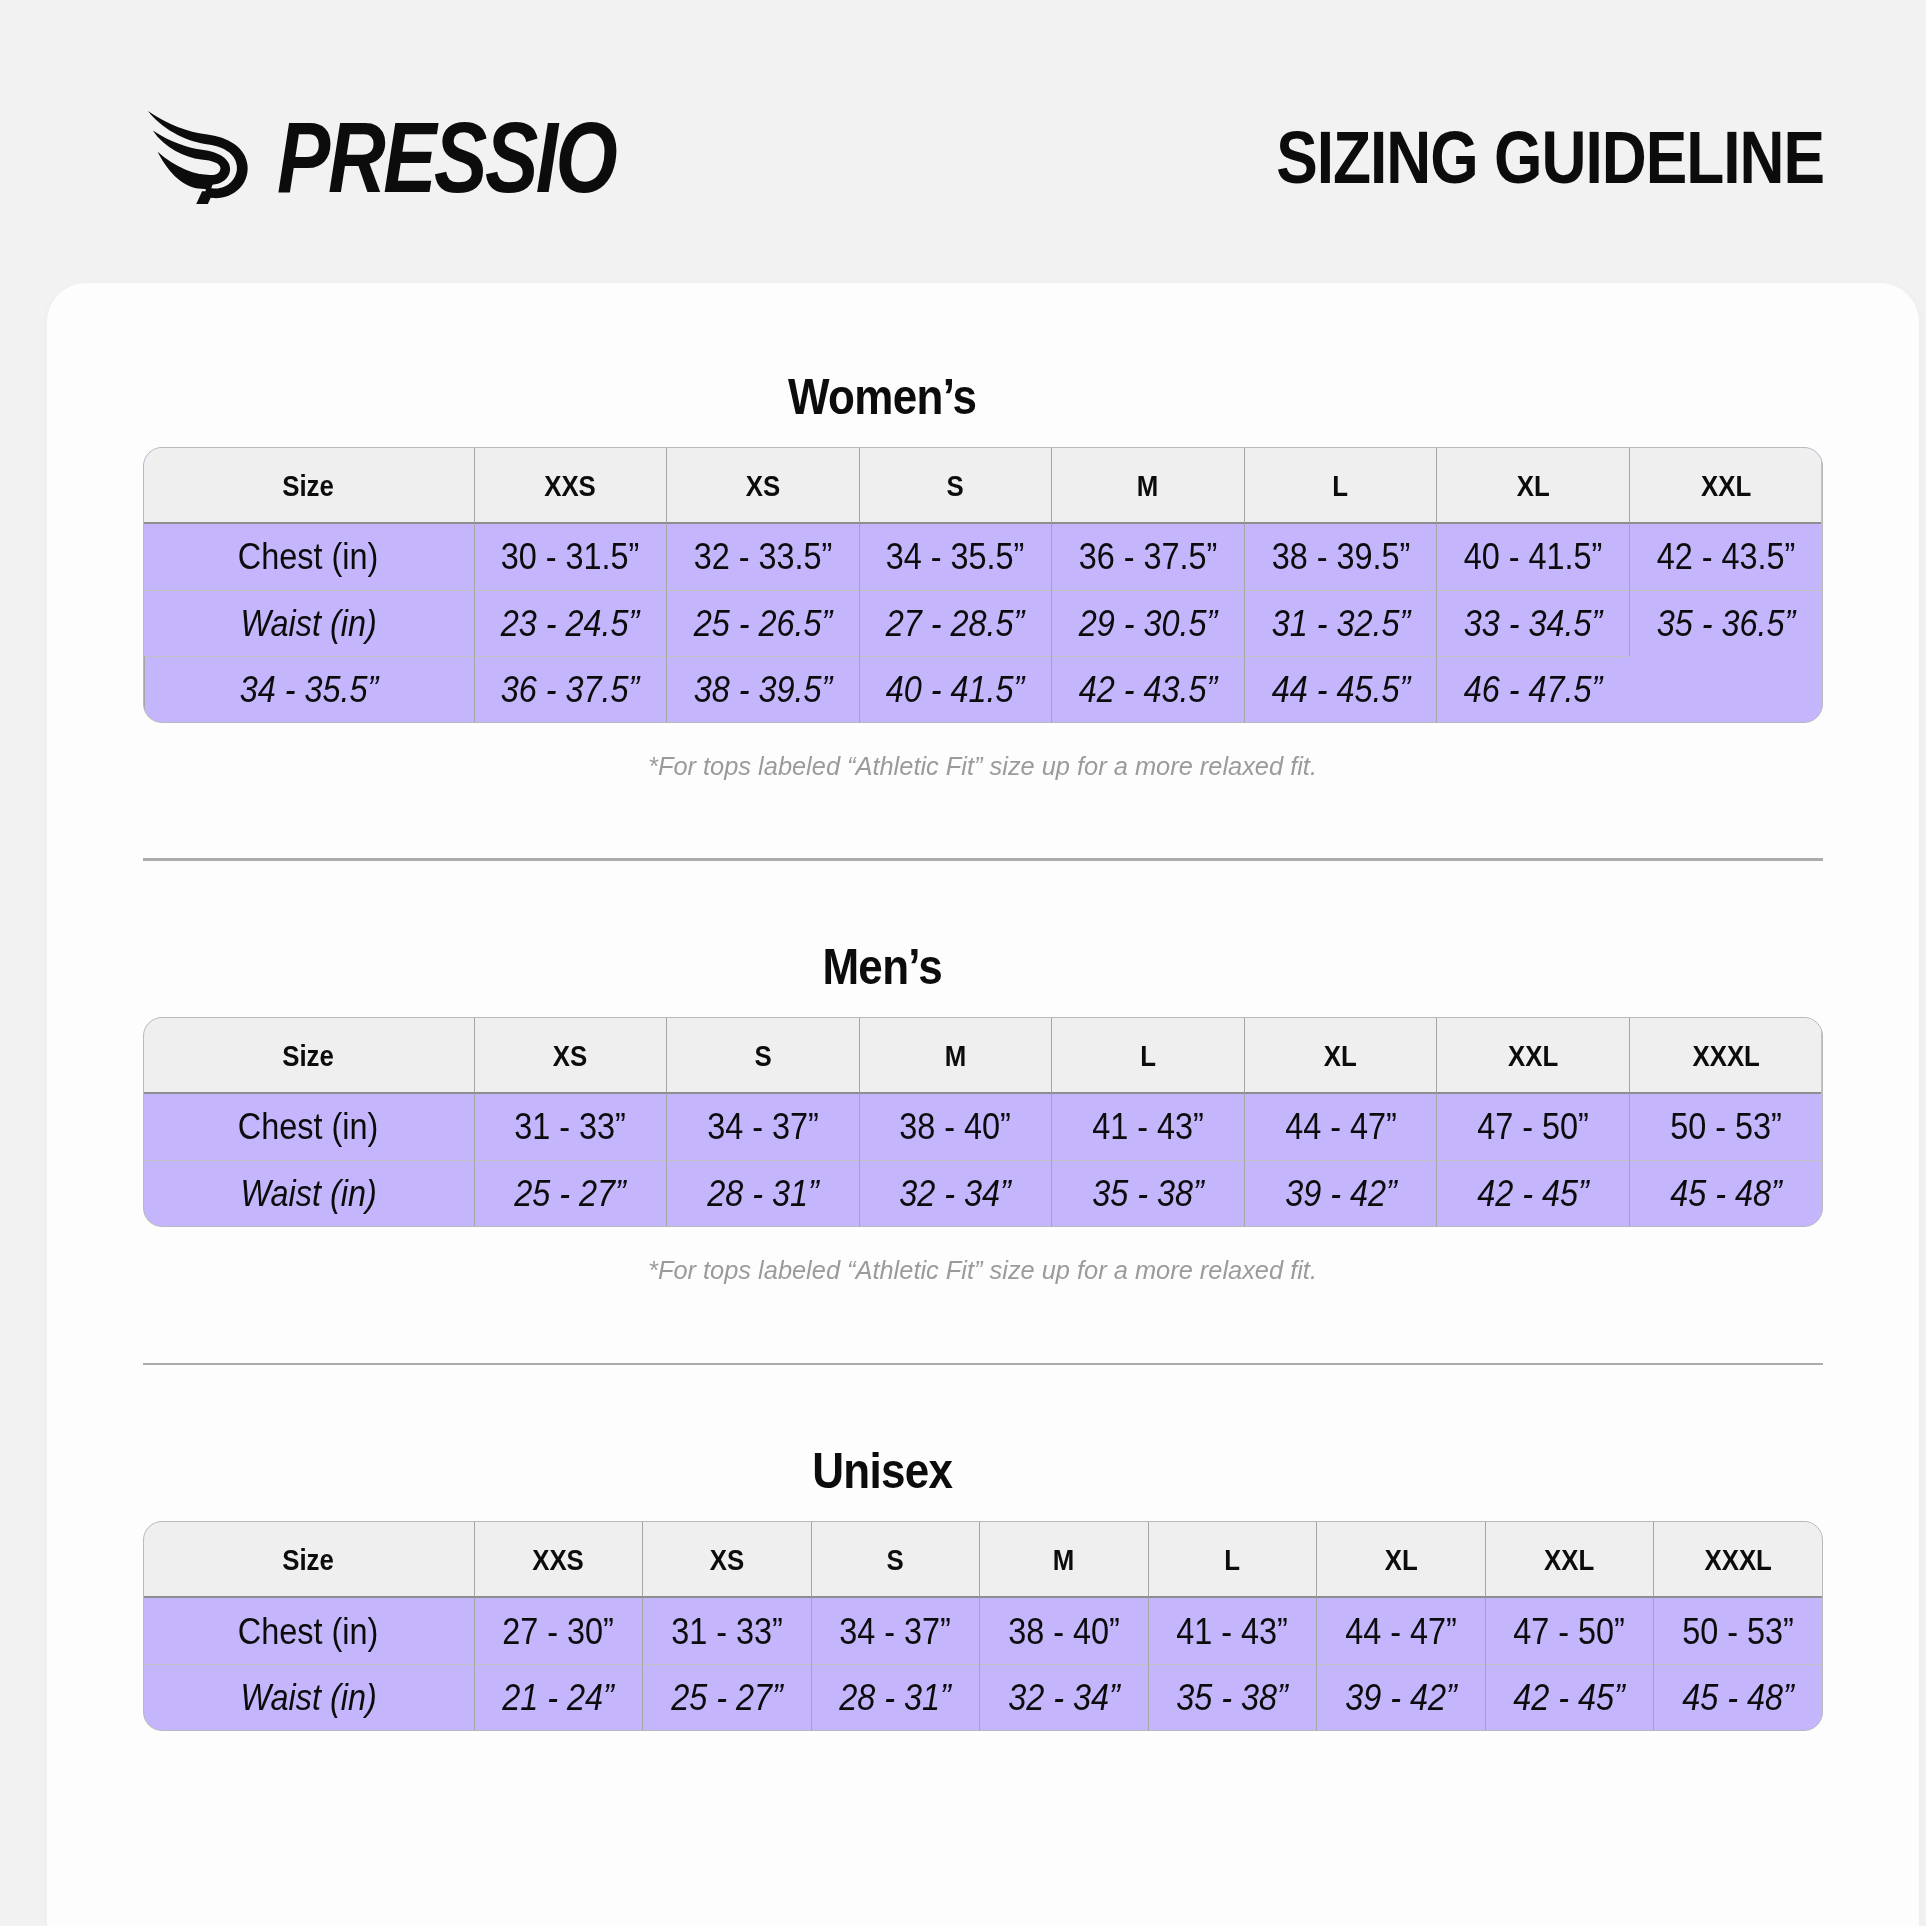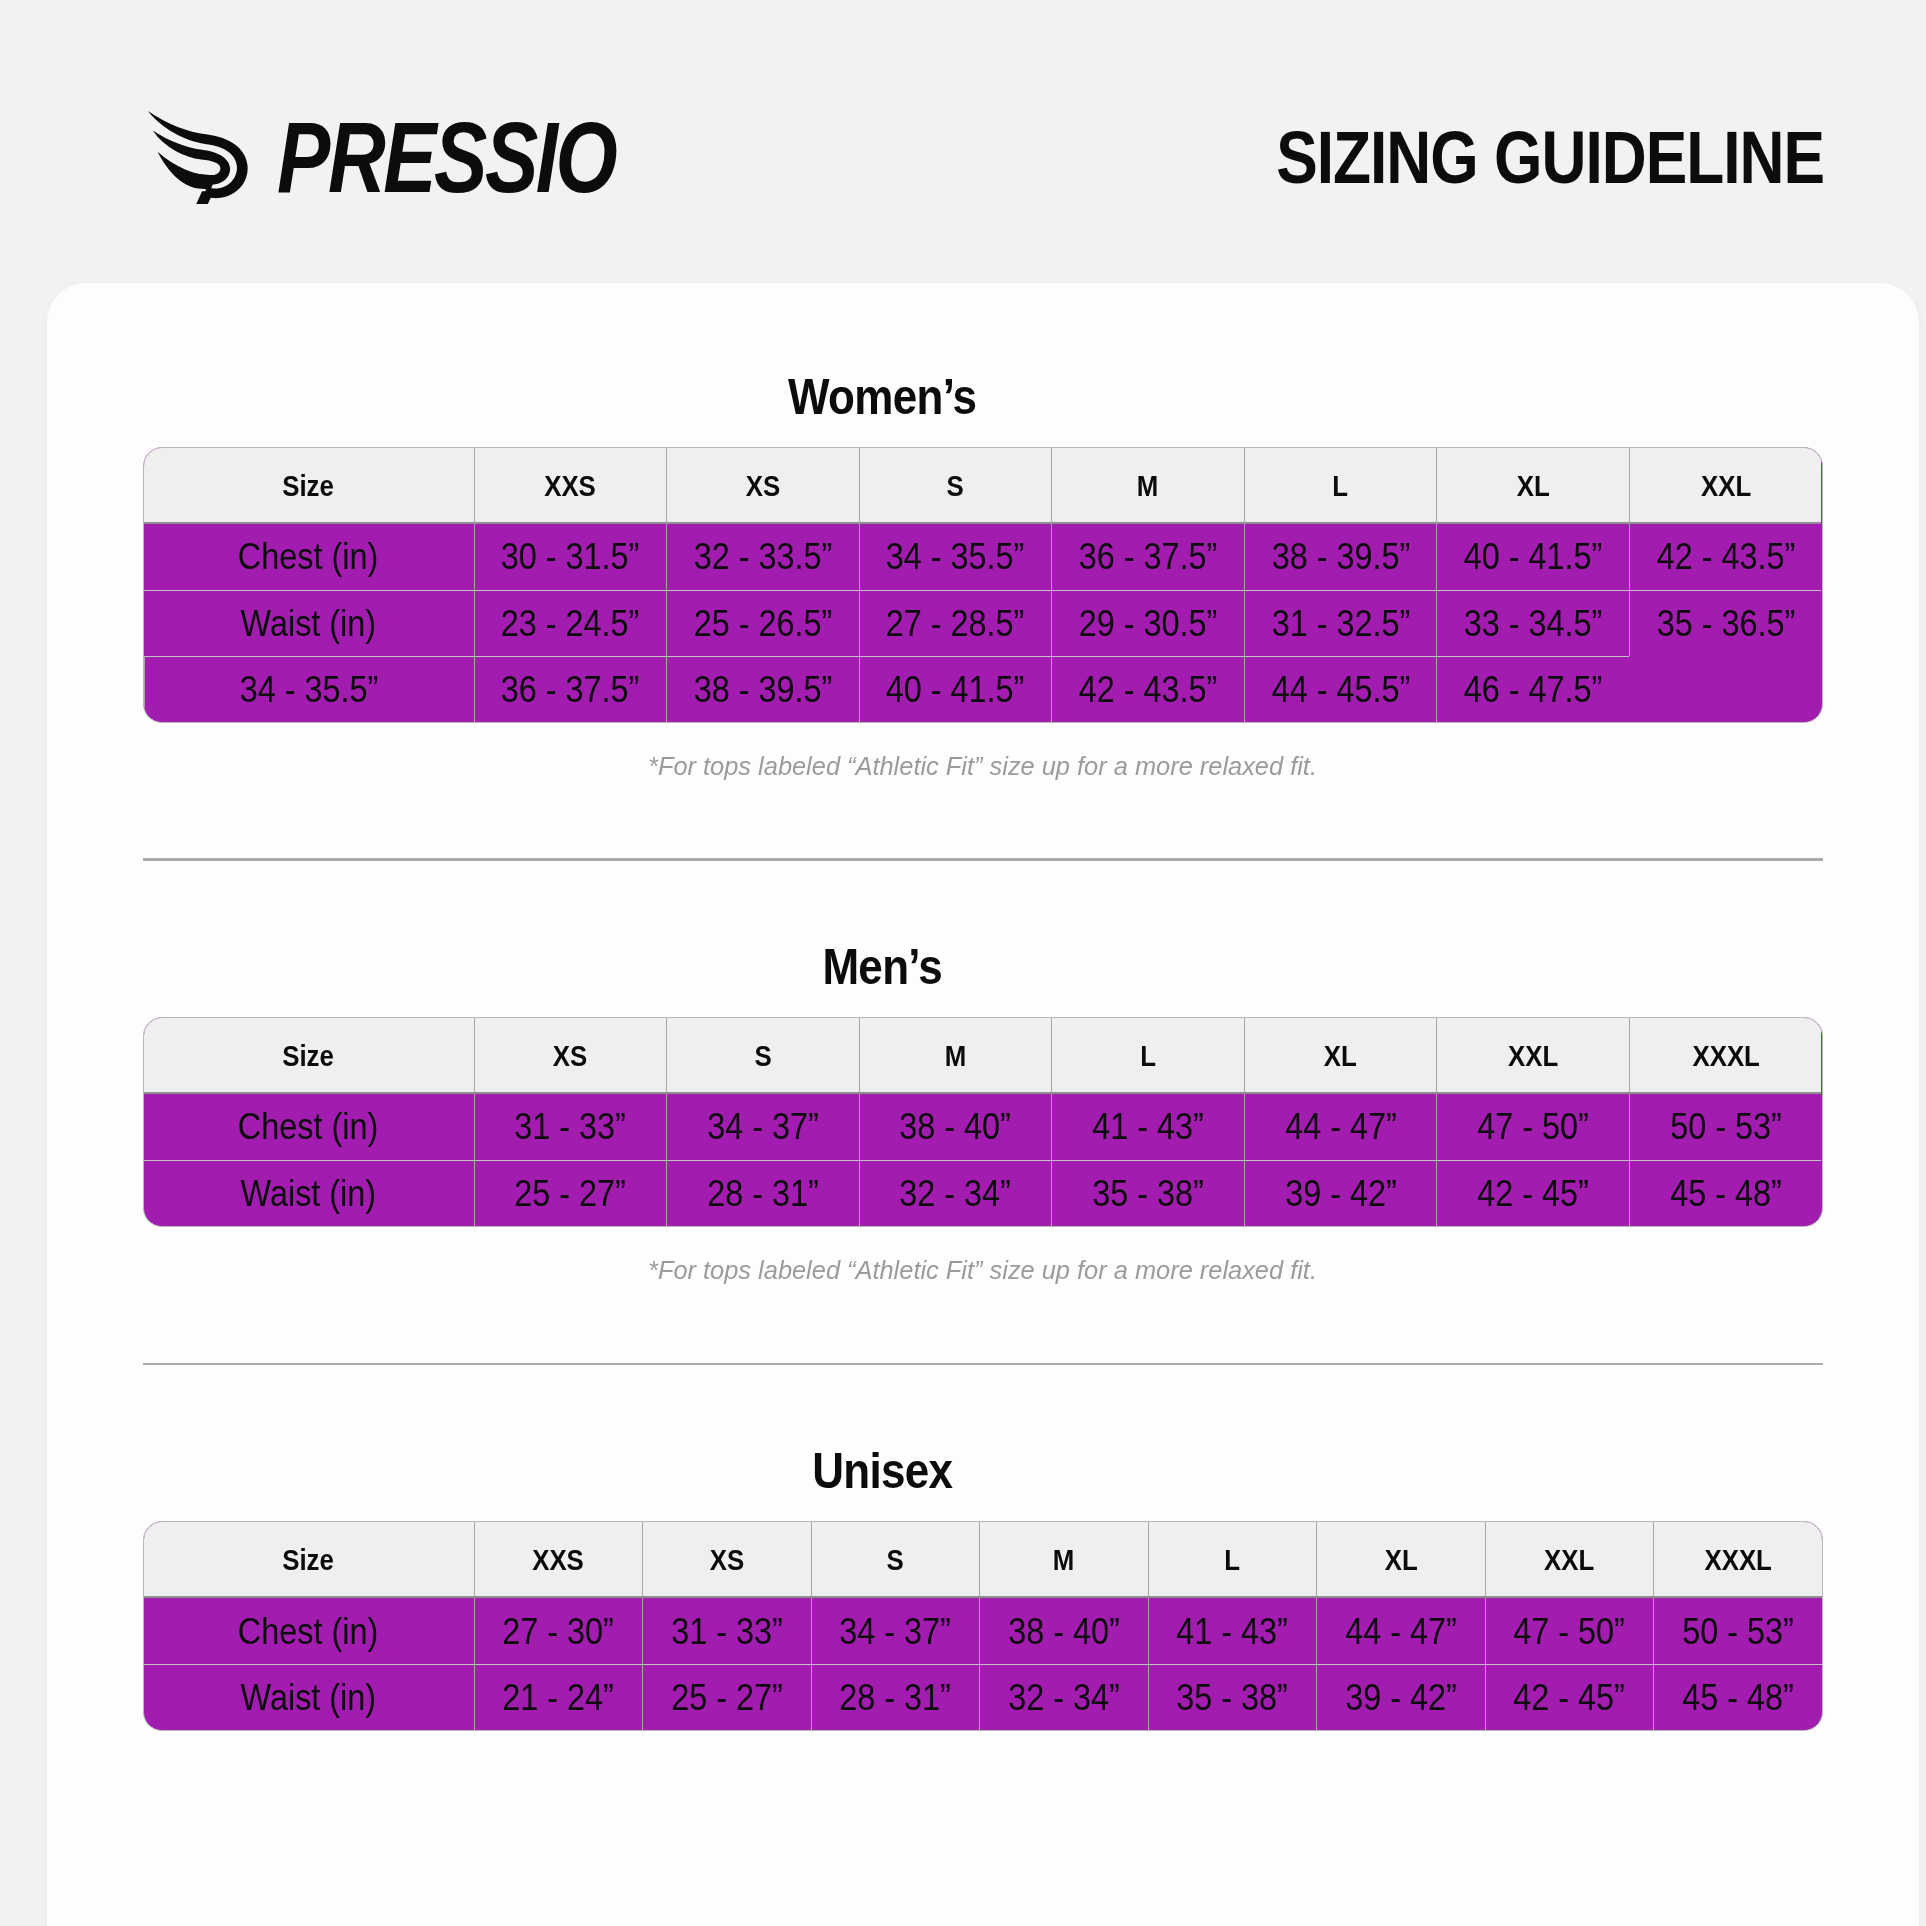--- a/index.html
+++ b/index.html
@@ -34,29 +34,29 @@
     background:var(--card-bg);border-radius:39px;overflow:hidden;
     box-shadow:0 3.1px 11.6px rgba(0,0,0,0.03);
   }
   .size-section{margin:0 96px;text-align:center;}
   .section-heading{
     font-size:50px;font-weight:bold;letter-spacing:-0.8px;line-height:1;
     margin:81px 0 0;transform:scaleX(0.88);transform-origin:left center;white-space:nowrap;
   }
   .size-section:first-child .section-heading{margin-top:89px;}
   .size-table{
-    display:grid;margin-top:25px;background:#a21caf;
+    display:grid;margin-top:25px;background:#c4b5fd;
     border:1.5px solid var(--table-outline);border-radius:19px;overflow:hidden;
   }
   .cell{display:flex;align-items:center;justify-content:center;min-width:0;}
   .th{height:76px;background:var(--table-header-bg);font-weight:bold;font-size:30px;
       border-bottom:2.3px solid var(--header-underline);}
   .td{height:66px;font-size:36px;}
   .sep{border-left:1.5px solid var(--table-border);}
-  .rowsep{border-top:1.2px solid var(--row-border);}
+  .rowsep{border-top:1.2px solid var(--row-border);font-style:italic;}
   .ctext{display:inline-block;line-height:1.1;white-space:nowrap;transform:scaleX(0.86);}
   .td .ctext{transform:scaleX(0.90);}
   .footnote{
     font-size:25.4px;color:var(--footnote);margin:28px 0 0;line-height:1.2;font-style:italic;
   }
   .divider{border:none;height:2.7px;background:var(--divider);margin:77px 0 0;}
 </style>
 </head>
 <body>
 

